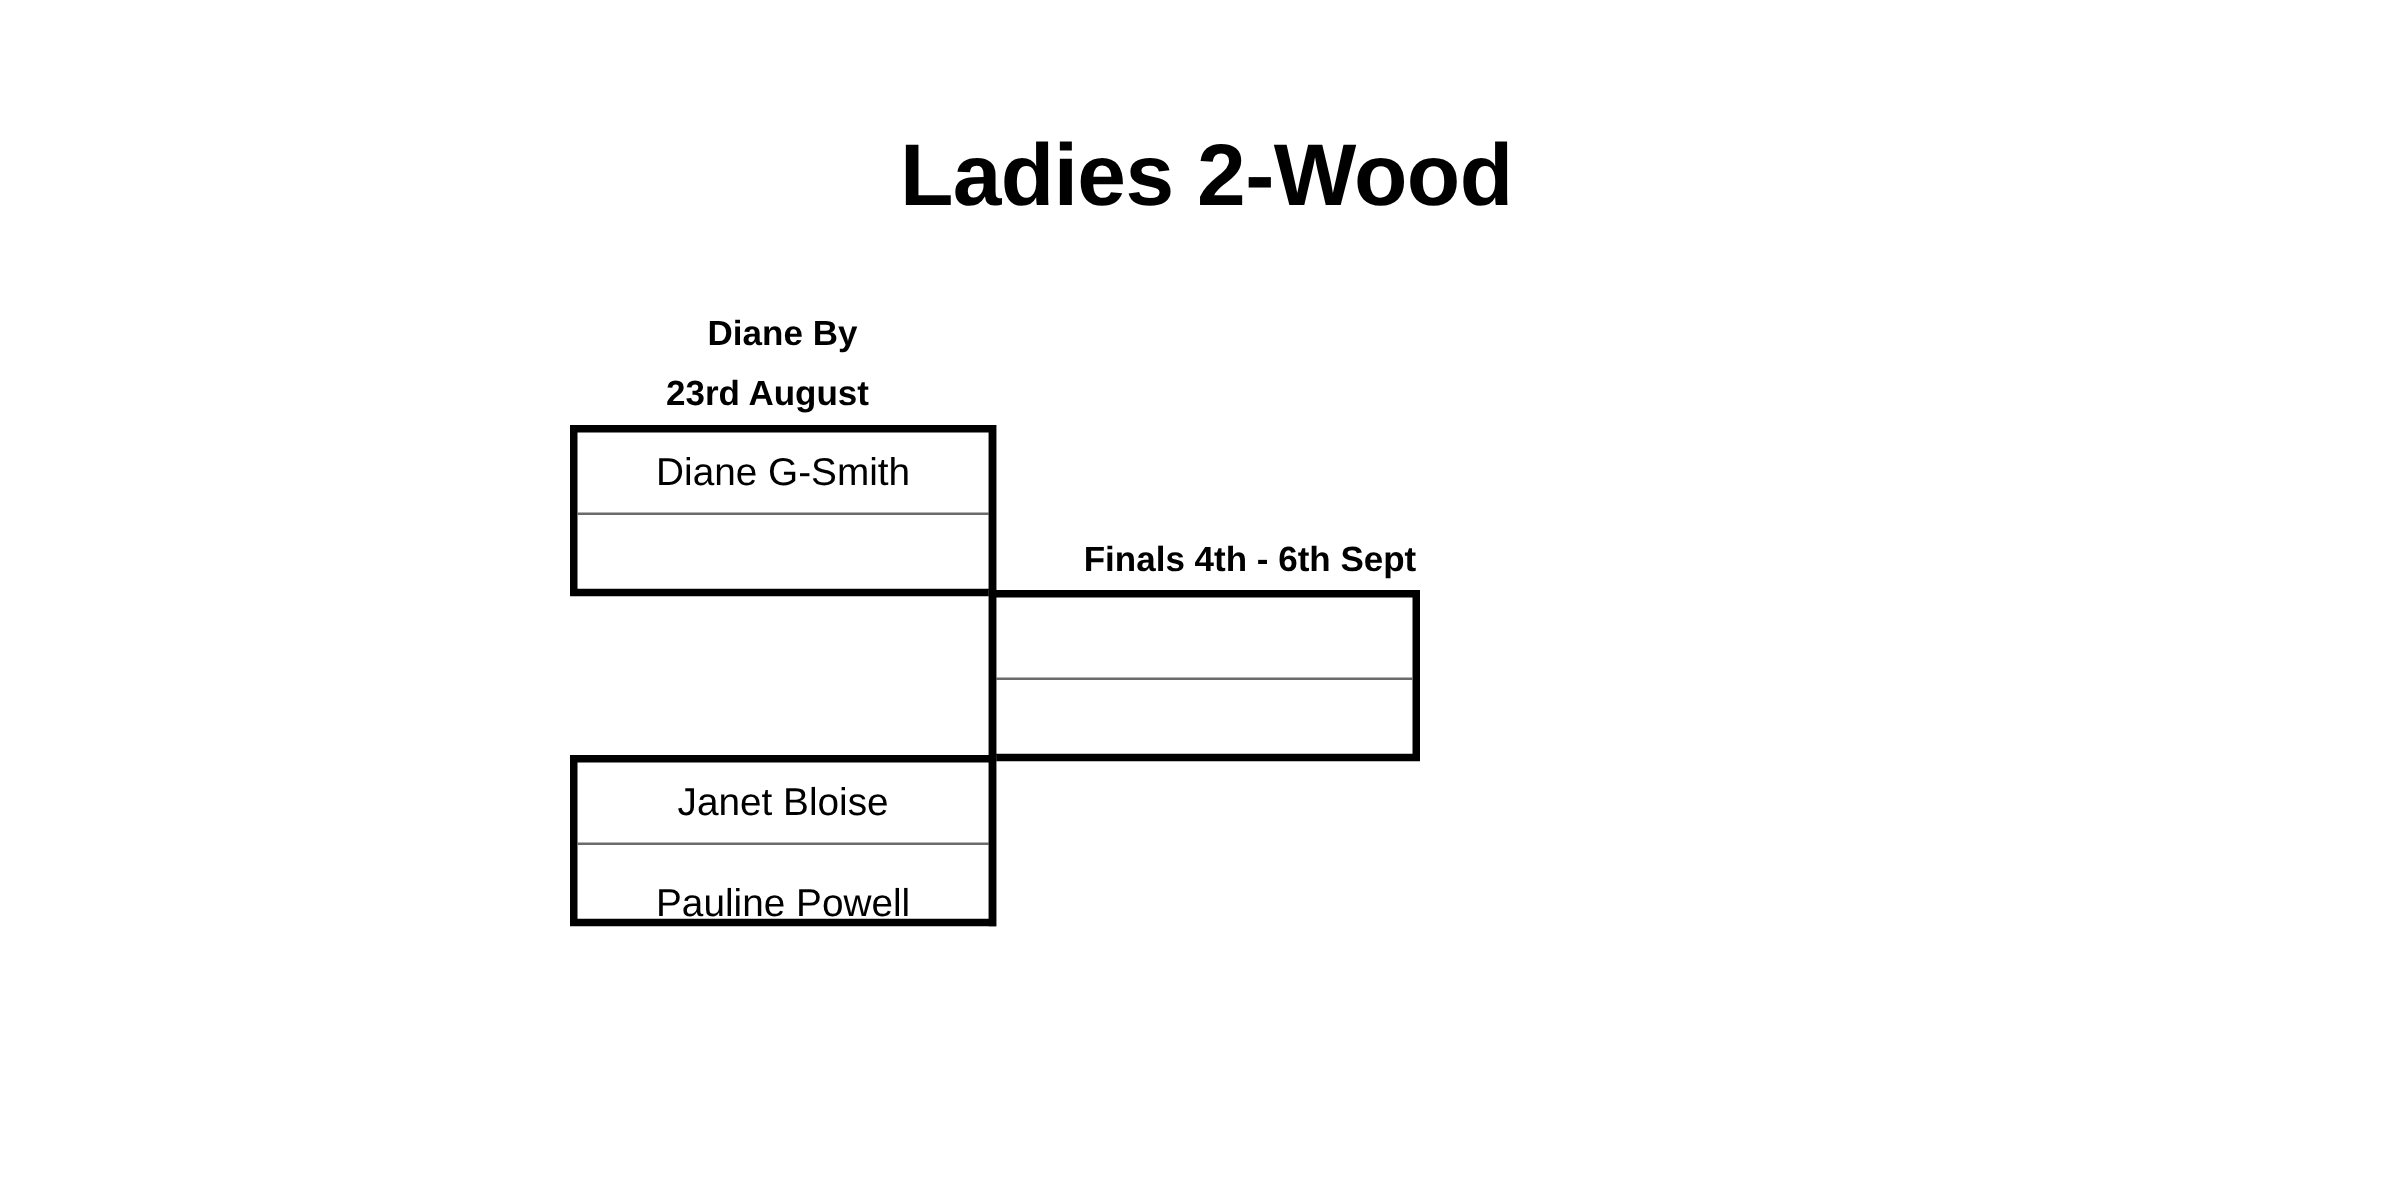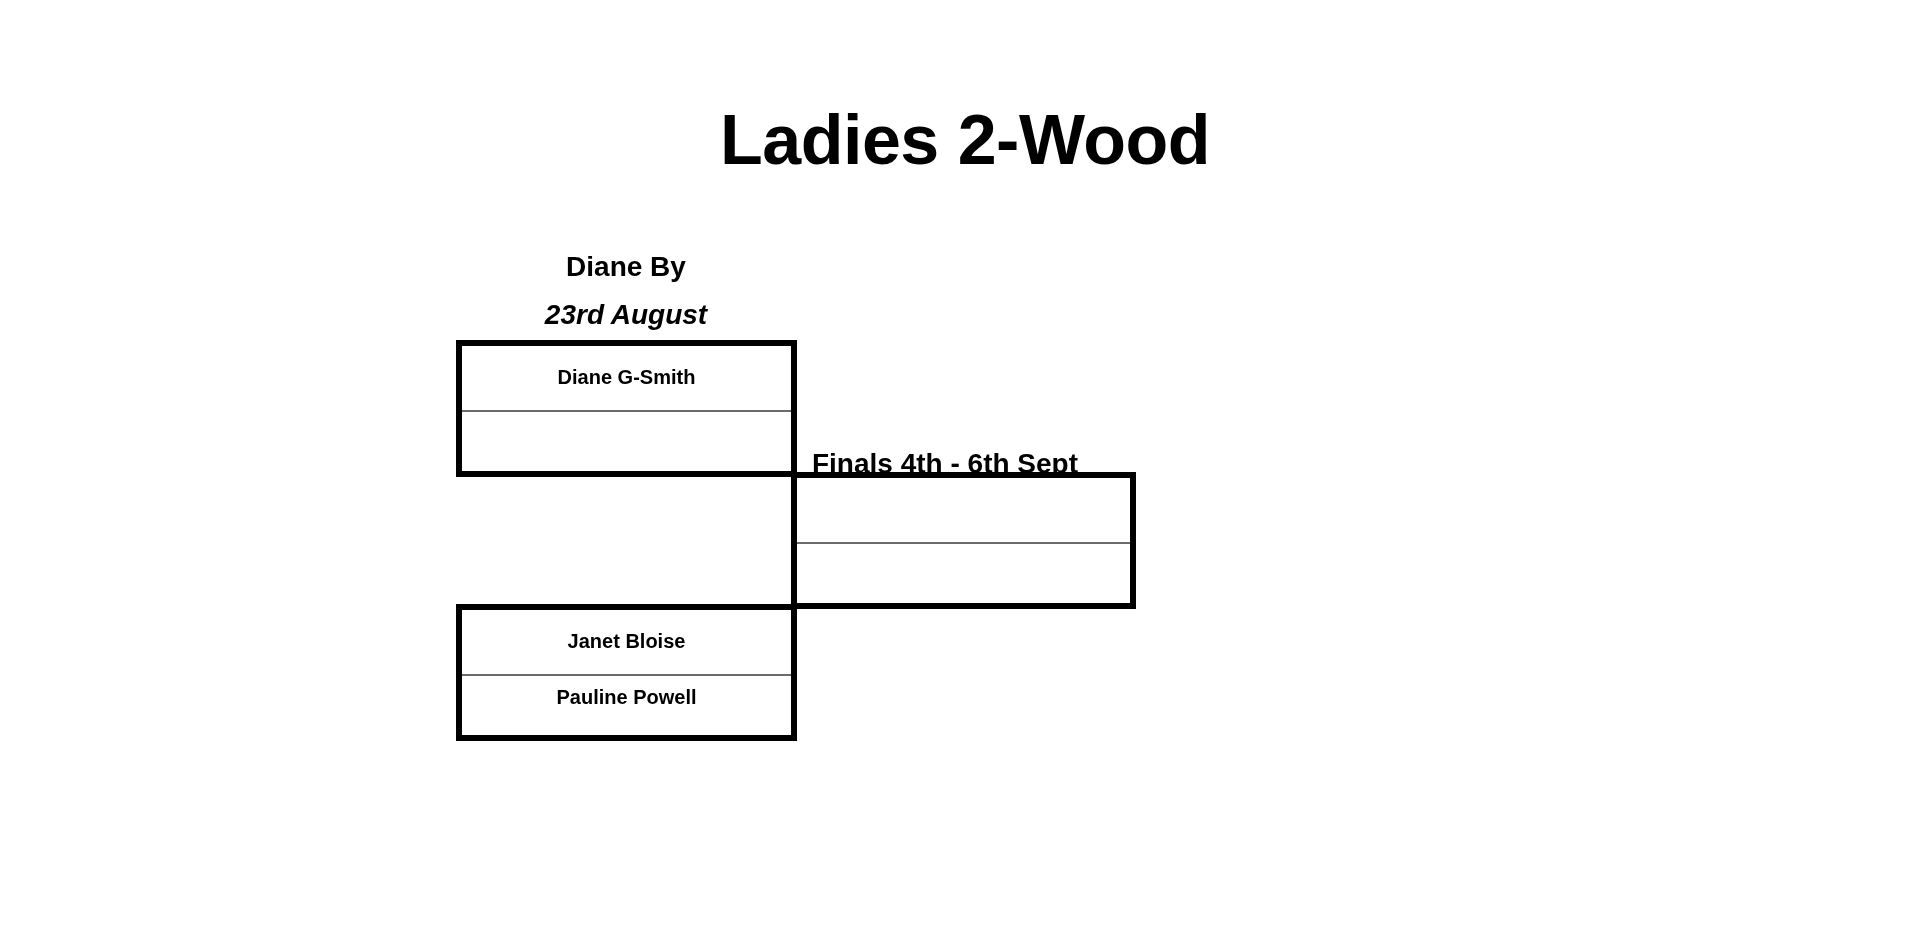--- a/index.html
+++ b/index.html
@@ -3,44 +3,44 @@
 <meta charset="utf-8">
 <style>
   html, body { margin:0; padding:0; background:#ffffff; }
   body { width:1920px; height:949px; position:relative; overflow:hidden;
          font-family:"Liberation Sans", "DejaVu Sans", sans-serif; color:#000; }
   .title { position:absolute; left:0; width:1930px; top:100px; text-align:center;
            font-weight:bold; font-size:70px; letter-spacing:-0.5px; line-height:80px; }
   .label { position:absolute; font-weight:bold; font-size:28px; text-align:center; line-height:34px; }
   .box { position:absolute; border:6px solid #000; box-sizing:border-box; background:#fff; }
   .cell { position:absolute; left:0; right:0; display:flex; align-items:center; justify-content:center;
-          font-weight:bold; font-size:20px;text-align:right; }
+          font-weight:normal; font-size:31px;text-align:right; }
   .divider { position:absolute; left:0; right:0; height:1.5px; background:#6b6b6b; }
   .vline { position:absolute; background:#000; }
 </style>
 </head>
 <body>
 
 <div class="title">Ladies 2-Wood</div>
 
 <div class="label" style="left:456px; width:340px; top:250px;">Diane By</div>
-<div class="label" style="left:456px; width:340px; top:298px;font-style:italic;">23rd August</div>
+<div class="label" style="left:444px; width:340px; top:298px;">23rd August</div>
 
 <div class="box" style="left:456px; top:340px; width:341px; height:137px;">
   <div class="cell" style="top:0; height:63px;">Diane G-Smith</div>
   <div class="divider" style="top:64px;"></div>
 </div>
 
-<div class="label" style="left:780px; width:330px; top:431px;margin-top:16px;">Finals 4th - 6th Sept</div>
+<div class="label" style="left:835px; width:330px; top:431px;">Finals 4th - 6th Sept</div>
 
 <div class="box" style="left:791px; top:472px; width:345px; height:137px;">
   <div class="cell" style="top:0; height:63px;"></div>
   <div class="divider" style="top:64px;"></div>
   <div class="cell" style="top:66px; height:62px;"></div>
 </div>
 
 <div class="box" style="left:456px; top:604px; width:341px; height:137px;">
   <div class="cell" style="top:0; height:63px;border-radius:14px;">Janet Bloise</div>
   <div class="divider" style="top:64px;"></div>
-  <div class="cell" style="top:56px; height:62px;">Pauline Powell</div>
+  <div class="cell" style="top:82px; height:62px;">Pauline Powell</div>
 </div>
 
 <div class="vline" style="left:791px; top:340px; width:6px; height:401px;"></div>
 
 </body></html>

